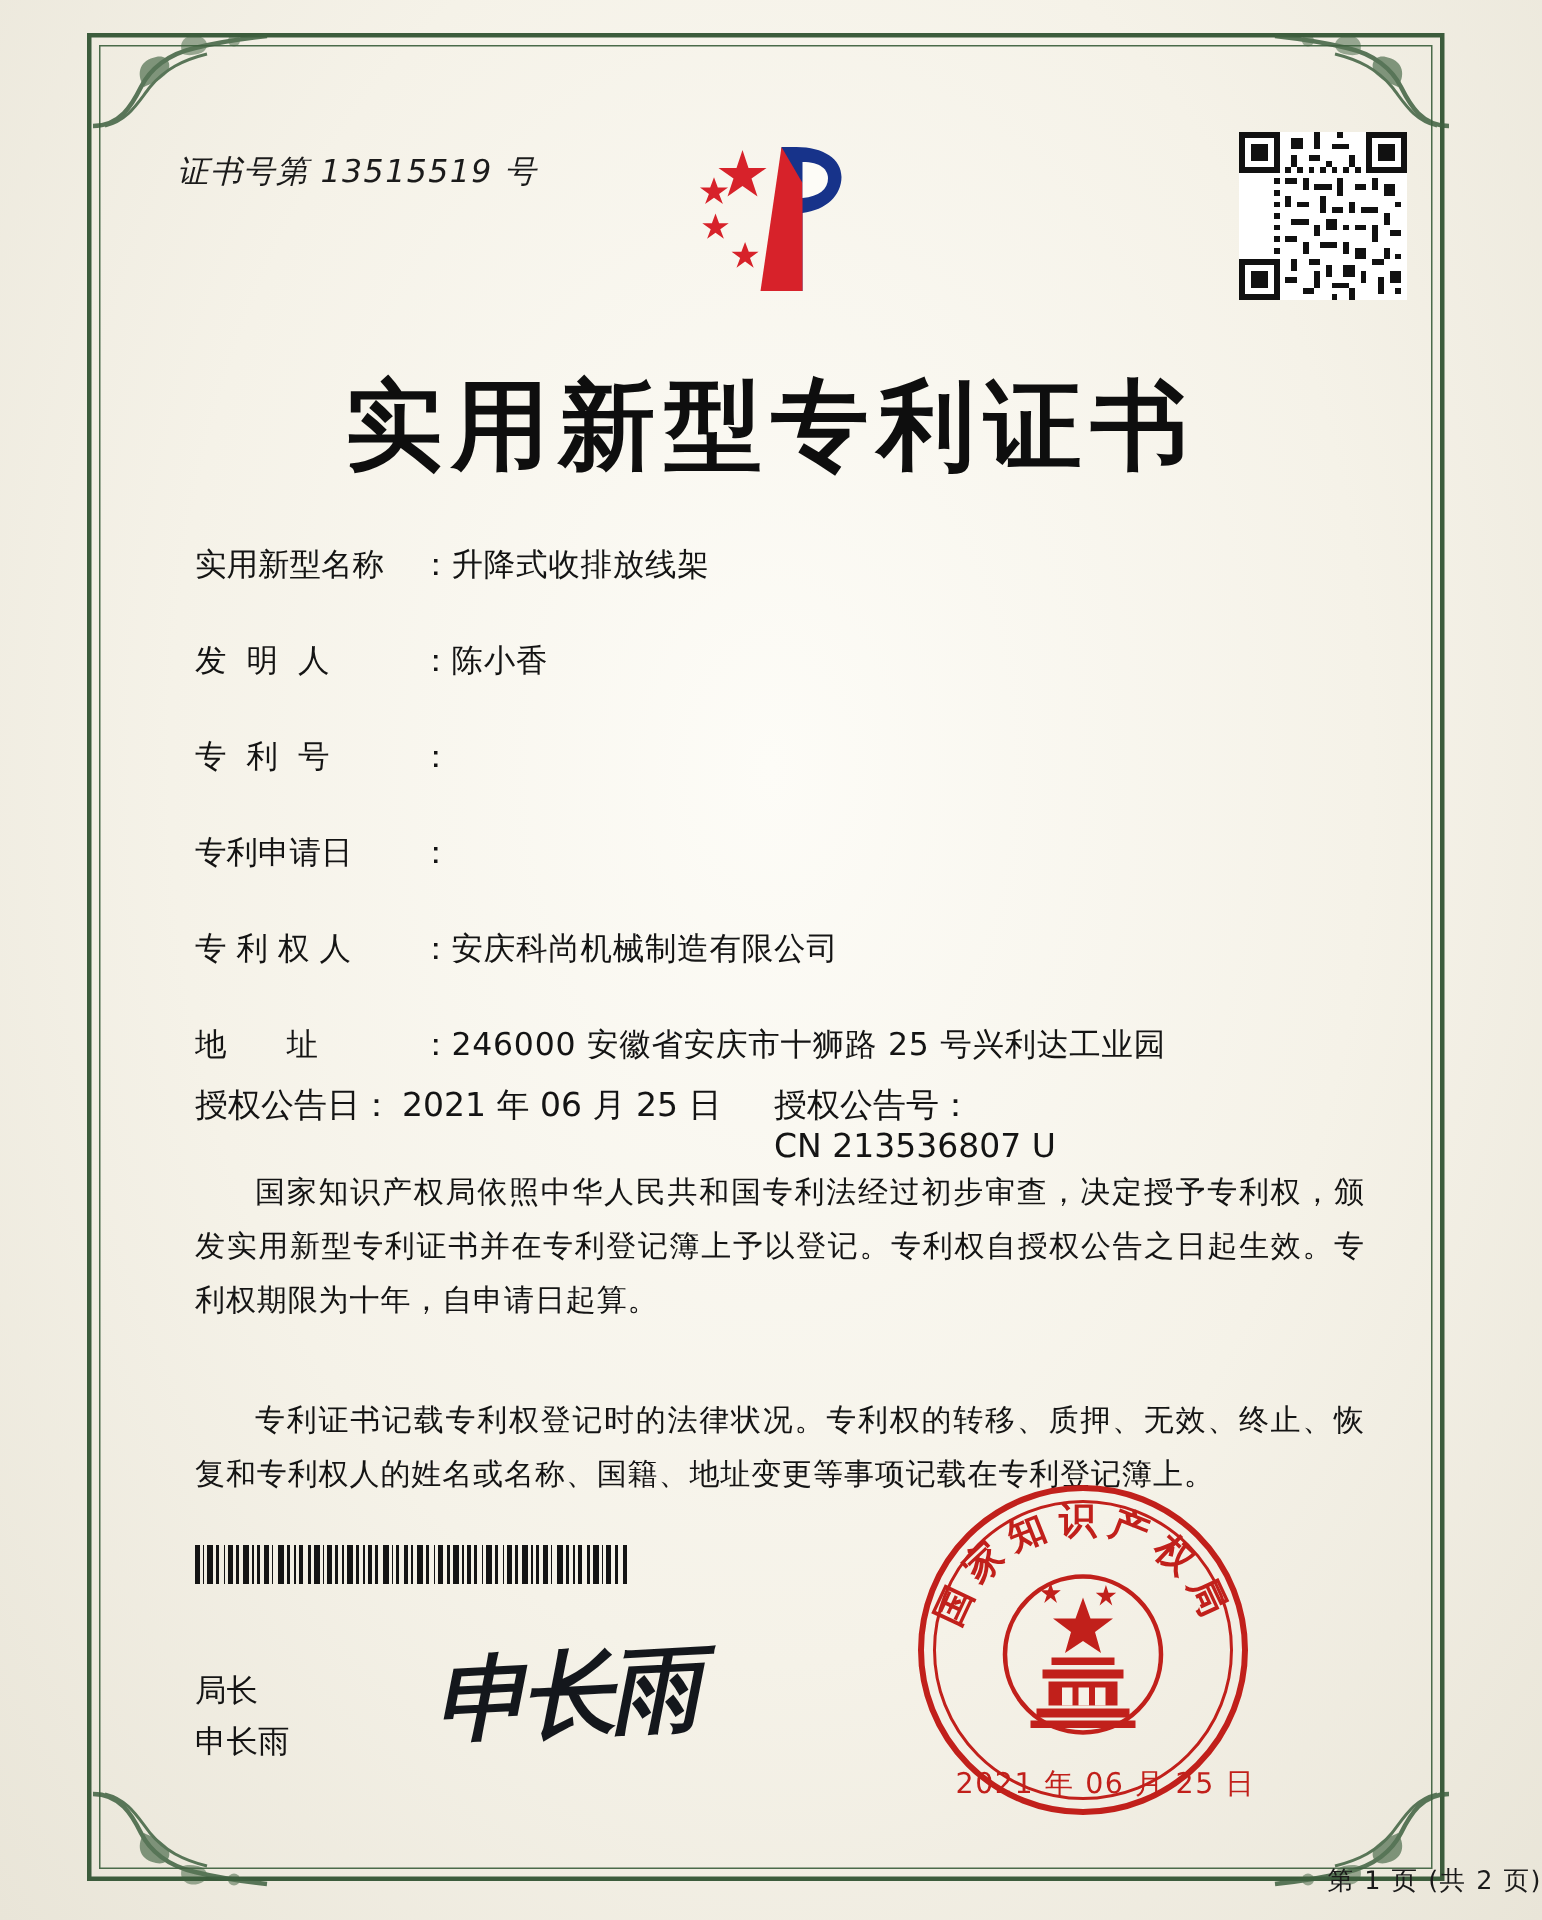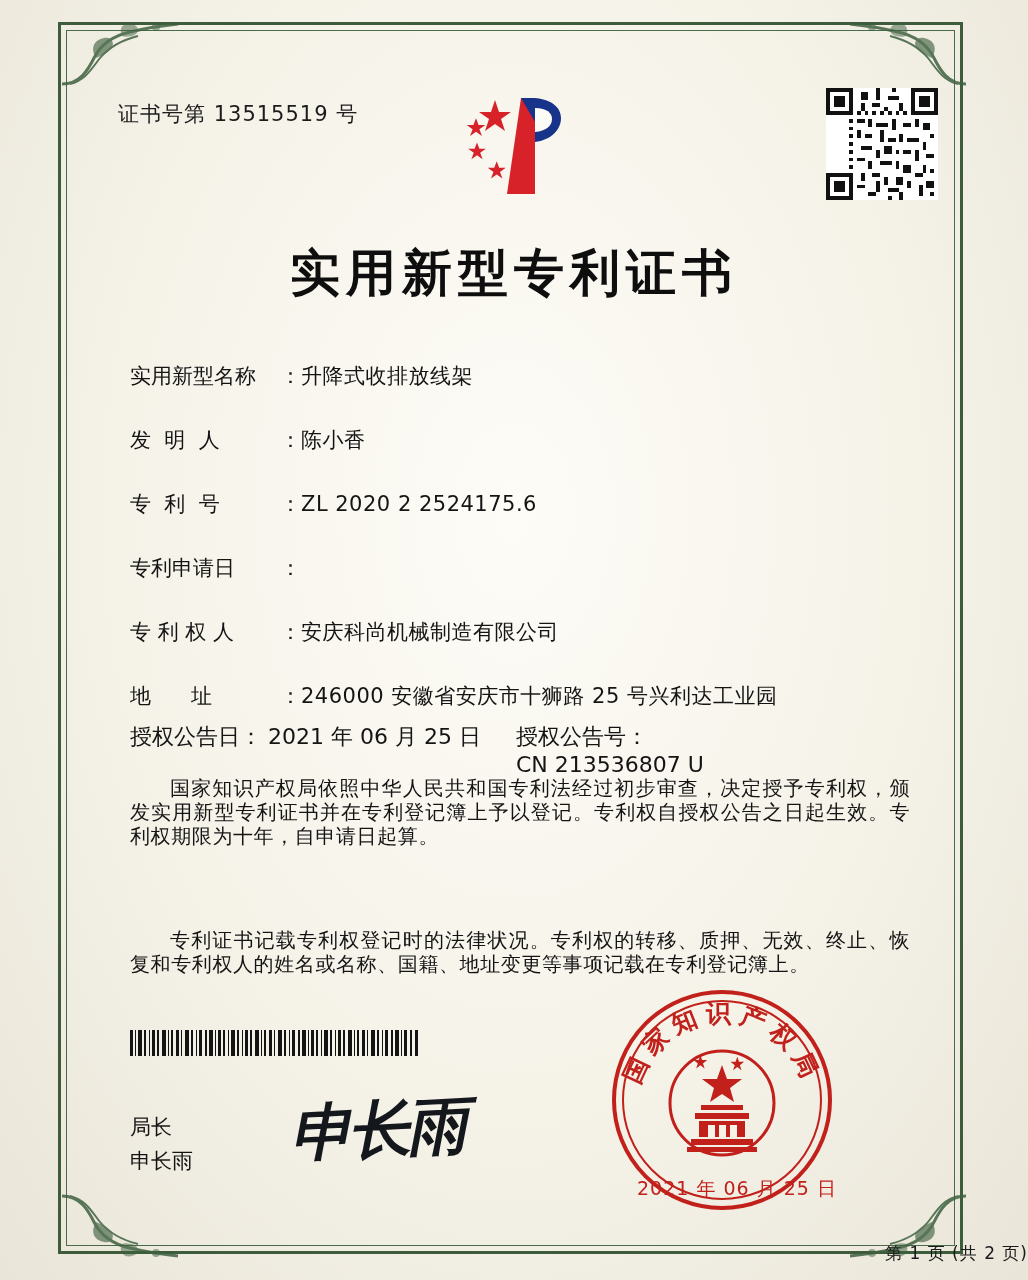--- a/index.html
+++ b/index.html
@@ -34,34 +34,35 @@
   .c-tl{left:60px;top:18px;}
   .c-tr{right:60px;top:18px;transform:scaleX(-1);}
   .c-bl{left:60px;bottom:18px;transform:scaleY(-1);}
   .c-br{right:60px;bottom:18px;transform:scale(-1,-1);}
 
   
   .cert-no{
     position:absolute;left:118px;top:100px;
     font-size:21px;color:#1b1b1b;letter-spacing:1px;
     font-family:"DejaVu Sans","Liberation Sans",sans-serif;
+    font-style:italic;
   }
   .emblem{
     position:absolute;left:455px;top:82px;width:130px;height:130px;
   }
   .emblem svg{display:block;}
   .qr{
     position:absolute;right:90px;top:88px;width:112px;height:112px;
     background:#fff;
   }
   .qr svg{display:block;}
 
   .title{
     position:absolute;left:0;right:0;top:240px;text-align:center;
-    font-size:50px;font-weight:bold;letter-spacing:6px;color:#0e0e0e;
+    font-size:65px;font-weight:bold;letter-spacing:6px;color:#0e0e0e;
     font-family:Liberation Sans, sans-serif;
   }
 
   .fields{
     position:absolute;left:130px;top:362px;width:780px;
   }
   .field{
     display:flex;align-items:baseline;margin-bottom:36px;
     font-size:21px;color:#141414;
   }
@@ -76,21 +77,21 @@
     position:absolute;left:130px;top:722px;width:790px;
     display:flex;font-size:22px;color:#141414;align-items:baseline;
   }
   .pub-left{display:flex;align-items:baseline;width:380px;}
   .pub-right{display:flex;align-items:baseline;flex-direction:column;}
   .pl-label{flex:0 0 auto;}
   .pl-value{margin-left:6px;}
 
   .para{
     position:absolute;left:130px;width:780px;
-    font-size:20px;line-height:24px;color:#141414;
+    font-size:20px;line-height:36px;color:#141414;
     text-align:justify;letter-spacing:.6px;
   }
   .para-1{top:776px;text-indent:40px;}
   .para-2{top:888px;text-indent:40px;margin-top:40px;}
 
   .barcode{
     position:absolute;left:130px;top:1030px;width:290px;height:26px;
   }
   .barcode svg{display:block;}
 
@@ -284,21 +285,20 @@
       <span class="f-value">升降式收排放线架</span>
     </div>
     <div class="field">
       <span class="f-label">发  明  人</span>
       <span class="f-colon">：</span>
       <span class="f-value">陈小香</span>
     </div>
     <div class="field">
       <span class="f-label">专  利  号</span>
       <span class="f-colon">：</span>
-      <span class="f-value">ZL 2020 2 2524175.6</span>
     </div>
     <div class="field">
       <span class="f-label">专利申请日</span>
       <span class="f-colon">：</span>
     </div>
     <div class="field">
       <span class="f-label">专 利 权 人</span>
       <span class="f-colon">：</span>
       <span class="f-value">安庆科尚机械制造有限公司</span>
     </div>

